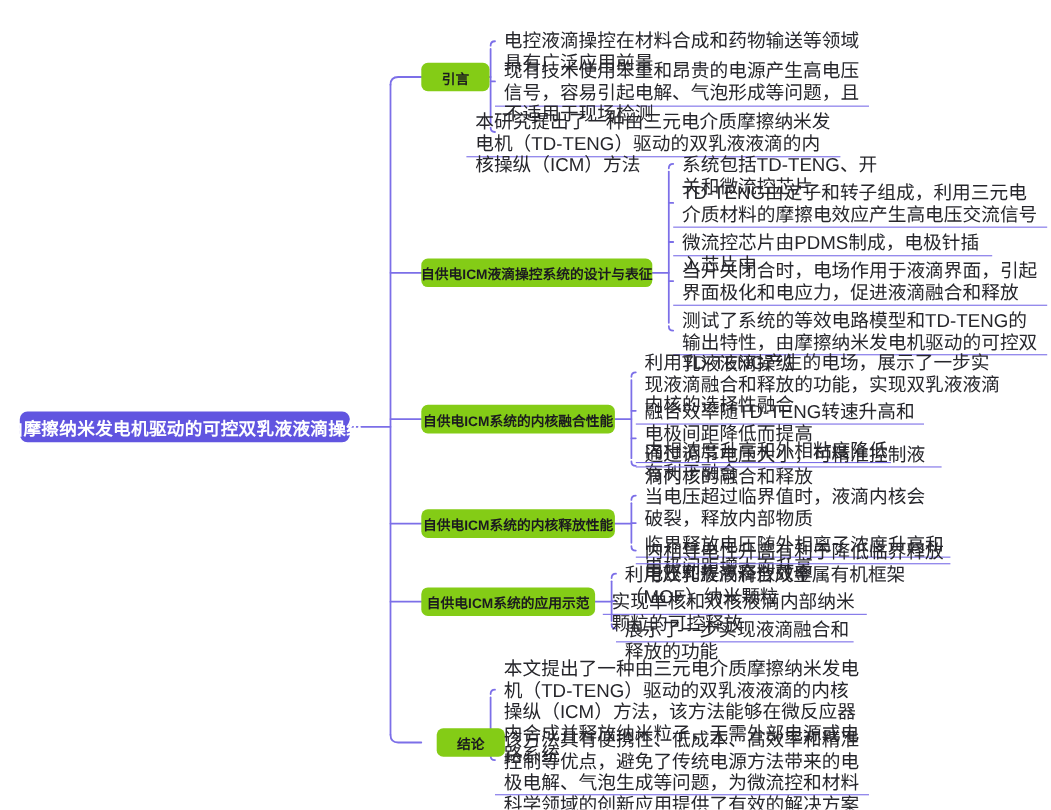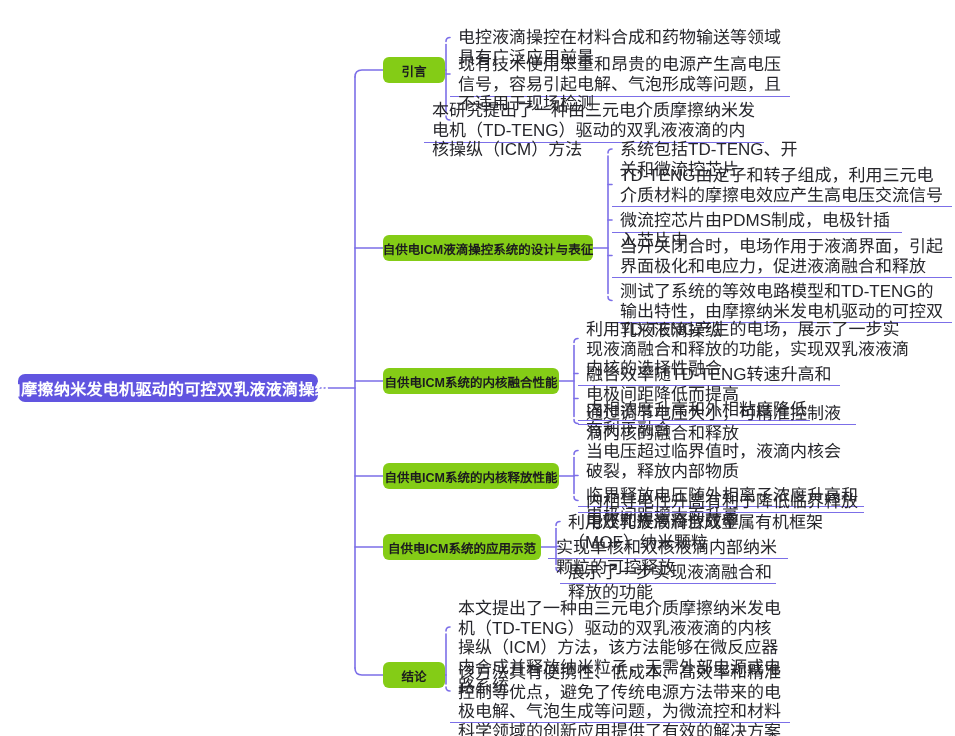--- a/index.html
+++ b/index.html
@@ -126,18 +126,18 @@
       <div class="leaf" style="left: 578px; top: 386px; width: 232px; height: 25px; margin-top: 10px;">内相浓度升高和外相粘度降低有利于融合</div>
       <div class="leaf" style="left: 578px; top: 400px; width: 278px; height: 25px;">通过调节电压大小，可精准控制液滴内核的融合和释放</div>
       <div class="l2-node" style="left: 383px; top: 463px; width: 176px;">自供电ICM系统的内核释放性能</div>
       <div class="leaf no-rule" style="left: 578px; top: 438px; width: 268px; height: 25px;">当电压超过临界值时，液滴内核会破裂，释放内部物质</div>
       <div class="leaf" style="left: 578px; top: 463px; width: 286px; height: 25px; margin-top: 19px;">临界释放电压随外相离子浓度升高和电极间距增大而升高</div>
       <div class="leaf" style="left: 578px; top: 488px; width: 286px; height: 25px;">内相导电性升高有利于降低临界释放电压和提高释放效率</div>
       <div class="l2-node" style="left: 383px; top: 534px; width: 158px;">自供电ICM系统的应用示范</div>
       <div class="leaf no-rule" style="left: 560px; top: 509px; width: 268px; height: 25px;">利用双乳液液滴合成金属有机框架（MOF）纳米颗粒</div>
       <div class="leaf" style="left: 548px; top: 534px; width: 240px; height: 25px;">实现单核和双核液滴内部纳米颗粒的可控释放</div>
       <div class="leaf" style="left: 560px; top: 559px; width: 216px; height: 25px;">展示了一步实现液滴融合和释放的功能</div>
-      <div class="l2-node" style="left: 383px; top: 662px; width: 62px; font-family: Liberation Mono, monospace;">结论</div>
+      <div class="l2-node" style="left: 397px; top: 662px; width: 62px; font-family: Liberation Mono, monospace;">结论</div>
       <div class="leaf no-rule" style="left: 450px; top: 595px; width: 340px; height: 64px;">本文提出了一种由三元电介质摩擦纳米发电机（TD-TENG）驱动的双乳液液滴的内核操纵（ICM）方法，该方法能够在微反应器内合成并释放纳米粒子，无需外部电源或电路系统</div>
       <div class="leaf" style="left: 450px; top: 659px; width: 340px; height: 64px;">该方法具有便携性、低成本、高效率和精准控制等优点，避免了传统电源方法带来的电极电解、气泡生成等问题，为微流控和材料科学领域的创新应用提供了有效的解决方案</div>
     </div>
 
 </div>
 
 </body></html>

